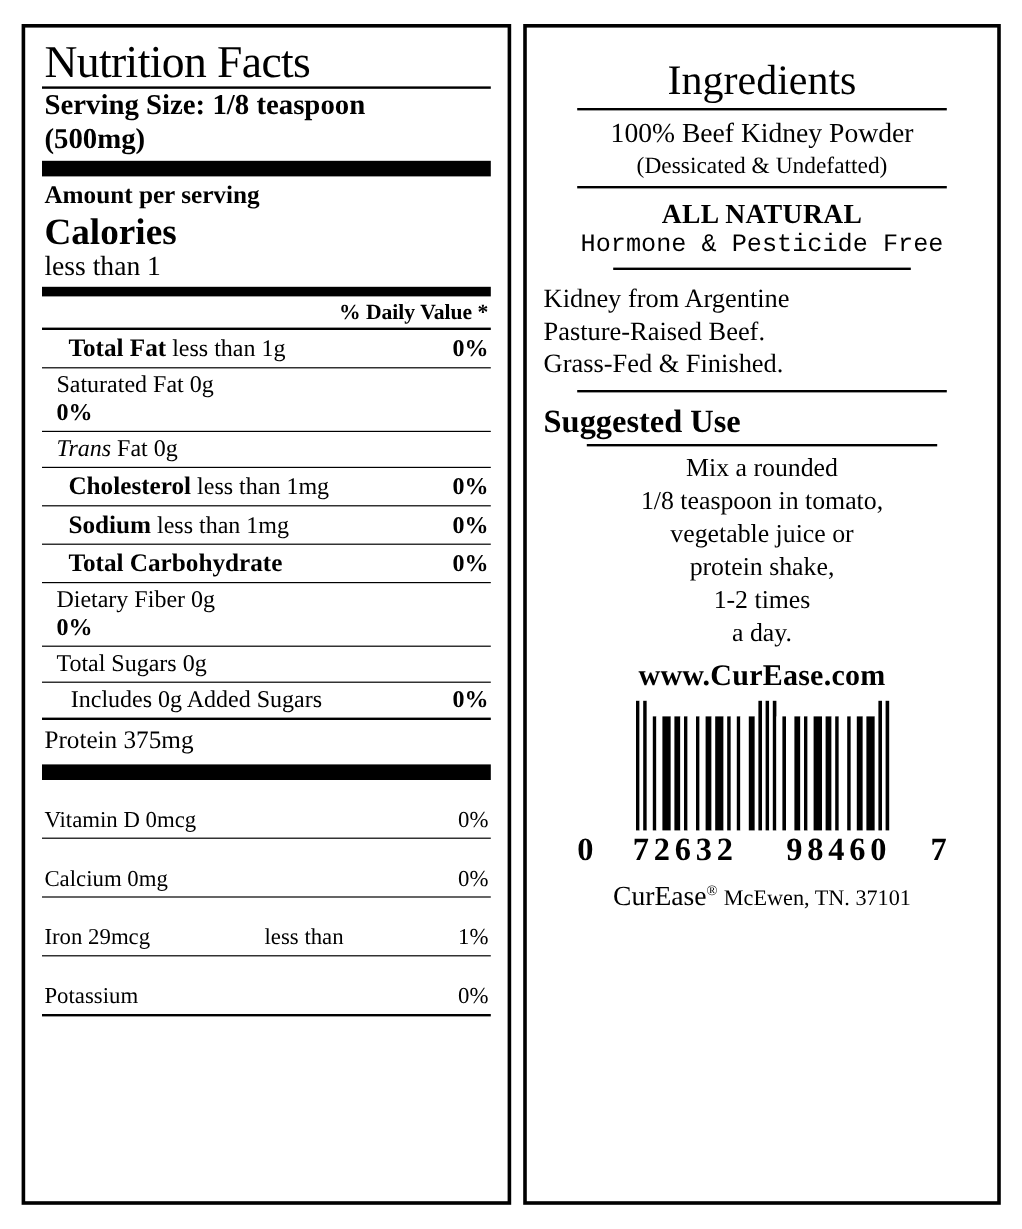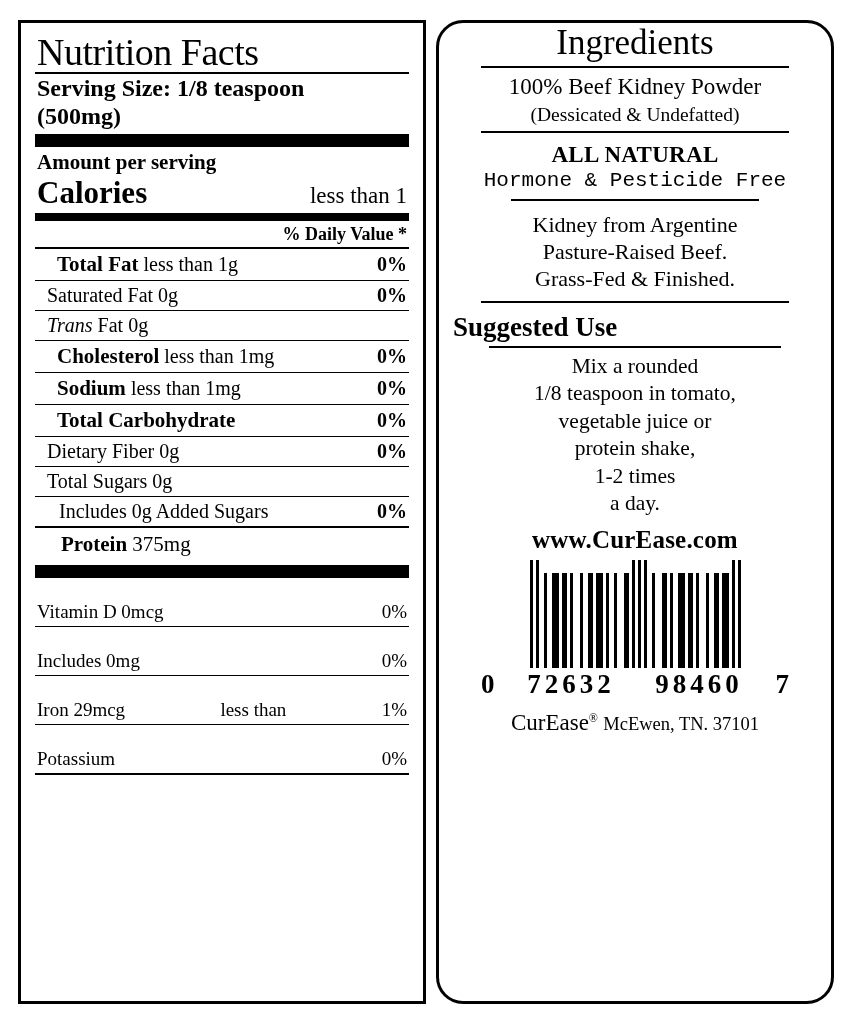--- a/index.html
+++ b/index.html
@@ -14,70 +14,71 @@
     display: flex;
     gap: 10px;
     padding: 20px 18px;
   }
   .panel {
     border: 3px solid #000;
     background: #fff;
     position: relative;
   }
   .panel-left { width: 408px; padding: 10px 14px 8px 14px; }
-  .panel-right { width: 398px; padding: 0 14px 8px 14px; border-radius: 27px; }
+  .panel-right { width: 398px; padding: 24px 14px 8px 14px; }
 
   
   .nf-title {
     font-size: 38px;
     font-weight: 400;
     letter-spacing: -0.5px;
     line-height: 1.02;
     padding-left: 2px;
   }
   .rule-med  { border-bottom: 2px solid #000; }
   .rule-hair { border-bottom: 1px solid #000; }
   .bar-thick { height: 13px; background: #000; margin: 4px 0 2px 0; }
   .bar-mid   { height: 8px;  background: #000; margin: 3px 0 2px 0; }
   .nf-servings { font-size: 21px; font-weight: bold; padding: 3px 2px 2px 2px; }
   .nf-ssize { font-size: 24px; font-weight: bold; padding: 1px 2px 0 2px; line-height: 1.12; }
   .nf-amount { font-size: 21px; font-weight: bold; padding: 1px 2px 2px 2px; }
   .nf-cal-row {
-    display: flex; justify-content: space-between; align-items: flex-end;
+    display: flex; justify-content: space-between; align-items: flex-start;
     padding: 0 2px 1px 2px;
+    flex-direction: column;
   }
   .nf-cal-label { font-size: 31px; font-weight: bold; line-height: 1.05; }
   .nf-cal-val { font-size: 23px; }
   .nf-dv-row { text-align: right; font-size: 18px; font-weight: bold; padding: 1px 2px 2px 0; }
 
   .row { display: flex; justify-content: space-between; align-items: baseline; padding: 3px 2px 3px 2px; }
   .row .lbl { font-size: 20px; }
   .row .lbl b { font-weight: bold; font-size: 21px; margin-left: 20px; }
   .row .pct { font-size: 20px; font-weight: bold; }
-  .indent1 { padding-left: 12px; }
+  .indent1 { padding-left: 12px; flex-direction: column; }
   .indent2 { padding-left: 24px; }
   .italic { font-style: italic; }
   .nf-protein { font-size: 21px; padding: 4px 2px 4px 2px; }
-  .nf-protein b { font-weight: bold; margin-left: 24px; }
+  .nf-protein b { font-weight: normal; }
 
   .vit-row { display: flex; justify-content: space-between; align-items: baseline; padding: 3px 2px 3px 2px; font-size: 19px; margin-top: 20px; }
   .vit-row .pct { font-size: 19px; }
   .vit-row .mid { font-size: 19px; }
 
   .footnote { font-size: 14.5px; line-height: 1.32; padding: 5px 2px 0 2px; }
 
   
   .ing-title { font-size: 35px; text-align: center; line-height: 1.05; padding-top: 2px; }
   .ing-hr { border-bottom: 2px solid #000; margin: 4px 28px 6px 28px; }
   .ing-hr-narrow { border-bottom: 2px solid #000; margin: 6px 58px 6px 58px; }
   .ing-main { font-size: 23px; text-align: center; line-height: 1.15; }
   .ing-sub { font-size: 19.5px; text-align: center; line-height: 1.2; padding-top: 3px; }
   .ing-natural { font-size: 23px; font-weight: bold; text-align: center; letter-spacing: 0.3px; padding-top: 3px; }
   .ing-line { font-size: 21px; text-align: center; line-height: 1.2; font-family: Liberation Mono, monospace; }
-  .ing-block { font-size: 22px; text-align: center; line-height: 1.24; padding-top: 4px; }
+  .ing-block { font-size: 22px; line-height: 1.24; padding-top: 4px; }
   .use-title { font-size: 27px; font-weight: bold; text-align: left; padding-top: 3px; }
   .use-hr { border-bottom: 2px solid #000; margin: 3px 36px 5px 36px; }
   .use-line { font-size: 21.5px; text-align: center; line-height: 1.28; }
   .web { font-size: 25px; font-weight: bold; text-align: center; padding-top: 8px; letter-spacing: 0.2px; }
 
   .barcode-wrap { display: flex; justify-content: center; padding-top: 6px; }
   .barcode { display: flex; align-items: flex-end; height: 108px; }
   .barcode i { display: block; background: #000; height: 100%; }
   .barcode i.short { height: 88%; }
   .bc-nums { display: flex; justify-content: center; align-items: baseline; gap: 0; font-size: 27px; font-weight: bold; padding-top: 1px; }
@@ -183,21 +184,21 @@
 
     <div class="bar-thick"></div>
 
     <div class="vit-row">
       <span>Vitamin D 0mcg</span>
       <span class="pct">0%</span>
     </div>
     <div class="rule-hair"></div>
 
     <div class="vit-row">
-      <span>Includes 0mg</span>
+      <span>Calcium 0mg</span>
       <span class="pct">0%</span>
     </div>
     <div class="rule-hair"></div>
 
     <div class="vit-row">
       <span>Iron 29mcg</span>
       <span class="mid">less than</span>
       <span class="pct">1%</span>
     </div>
     <div class="rule-hair"></div>

